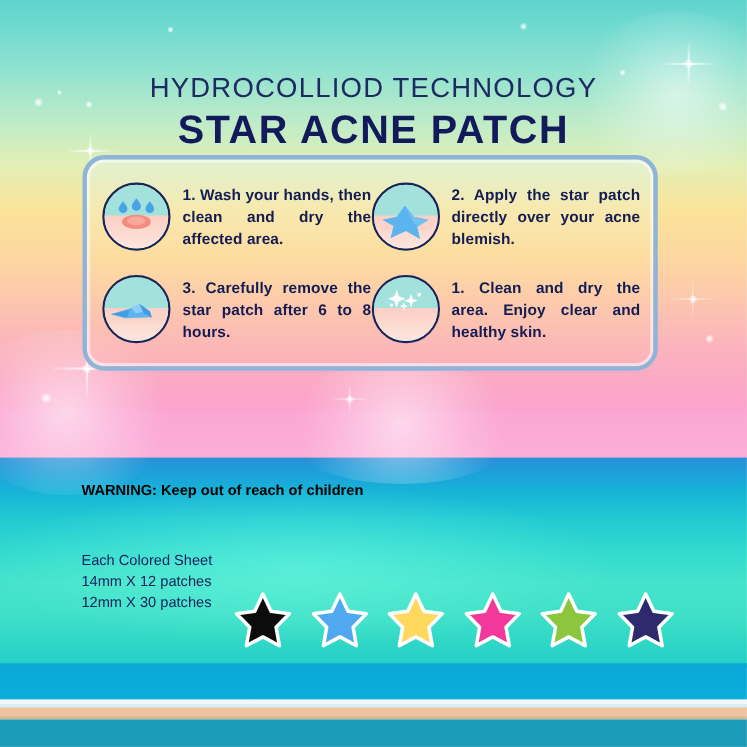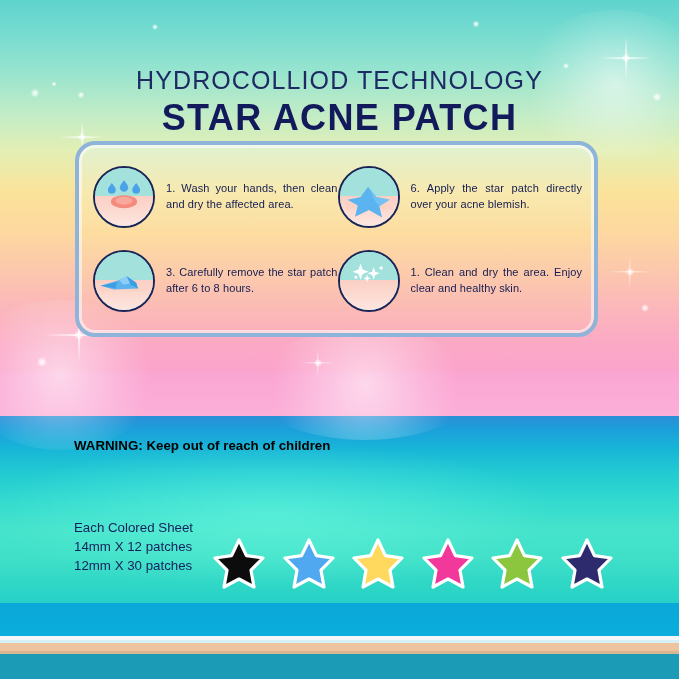--- a/index.html
+++ b/index.html
@@ -191,25 +191,26 @@
     background: #a3e1dd;
   }
   .icon-skin {
     position: absolute;
     left: 0; bottom: 0;
     width: 100%; height: 52%;
     background: linear-gradient(to bottom, #fbcfc4 0%, #fcd9cf 45%, #fde6e0 100%);
   }
   .step-text {
     color: #141c52;
-    font-size: 11px;
+    font-size: 14px;
     line-height: 1.45;
     text-align: justify;
     text-align-last: left;
     letter-spacing: 0.1px;
+    font-weight: bold;
   }
 
   
   .warn {
     position: absolute;
     left: 74px; top: 437px;
     width: 528px;
     color: #16205a;
   }
   .warn-head {
@@ -221,21 +222,21 @@
   .warn-body {
     font-size: 13.3px;
     line-height: 1.4;
     text-align: justify;
     text-align-last: left;
   }
 
   
   .sheet-spec {
     position: absolute;
-    left: 74px; top: 519px;
+    left: 74px; top: 501px;
     color: #16205a;
     font-size: 13.3px;
     line-height: 1.42;
   }
 
   
   .star-row {
     position: absolute;
     left: 213px; top: 532px;
     width: 400px;
@@ -350,21 +351,21 @@
       <div class="step">
         <div class="step-icon">
           <div class="icon-sky"></div>
           <div class="icon-skin"></div>
           <svg viewBox="0 0 62 62" style="position:absolute;left:0;top:0;width:100%;height:100%;">
             <path d="M6 40 C14 34 22 32 31 32 C40 32 49 35 56 41 L56 44 L6 44 Z" fill="#fbd2c6"></path>
             <path d="M30 20 L39 31 L53 34 L42 41 L45 53 L31 45 L16 52 L19 40 L8 34 L22 31 Z" fill="#5bb4ef"></path>
             <path d="M30 20 L39 31 L53 34 L42 41 L38 36 Z" fill="#7ac5f5" opacity="0.75"></path>
           </svg>
         </div>
-        <div class="step-text">6. Apply the star patch directly over your acne blemish.</div>
+        <div class="step-text">2. Apply the star patch directly over your acne blemish.</div>
       </div>
 
       <div class="step">
         <div class="step-icon">
           <div class="icon-sky"></div>
           <div class="icon-skin"></div>
           <svg viewBox="0 0 62 62" style="position:absolute;left:0;top:0;width:100%;height:100%;">
             <path d="M4 36 C14 32 24 31 33 31 C43 31 52 33 58 37 L58 42 L4 42 Z" fill="#fbd2c6"></path>
             <path d="M6 36 L26 30 L34 26 L44 33 L46 39 L20 40 Z" fill="#5bb4ef"></path>
             <path d="M26 30 L34 26 L41 33 L30 35 Z" fill="#8dcdf7"></path>

